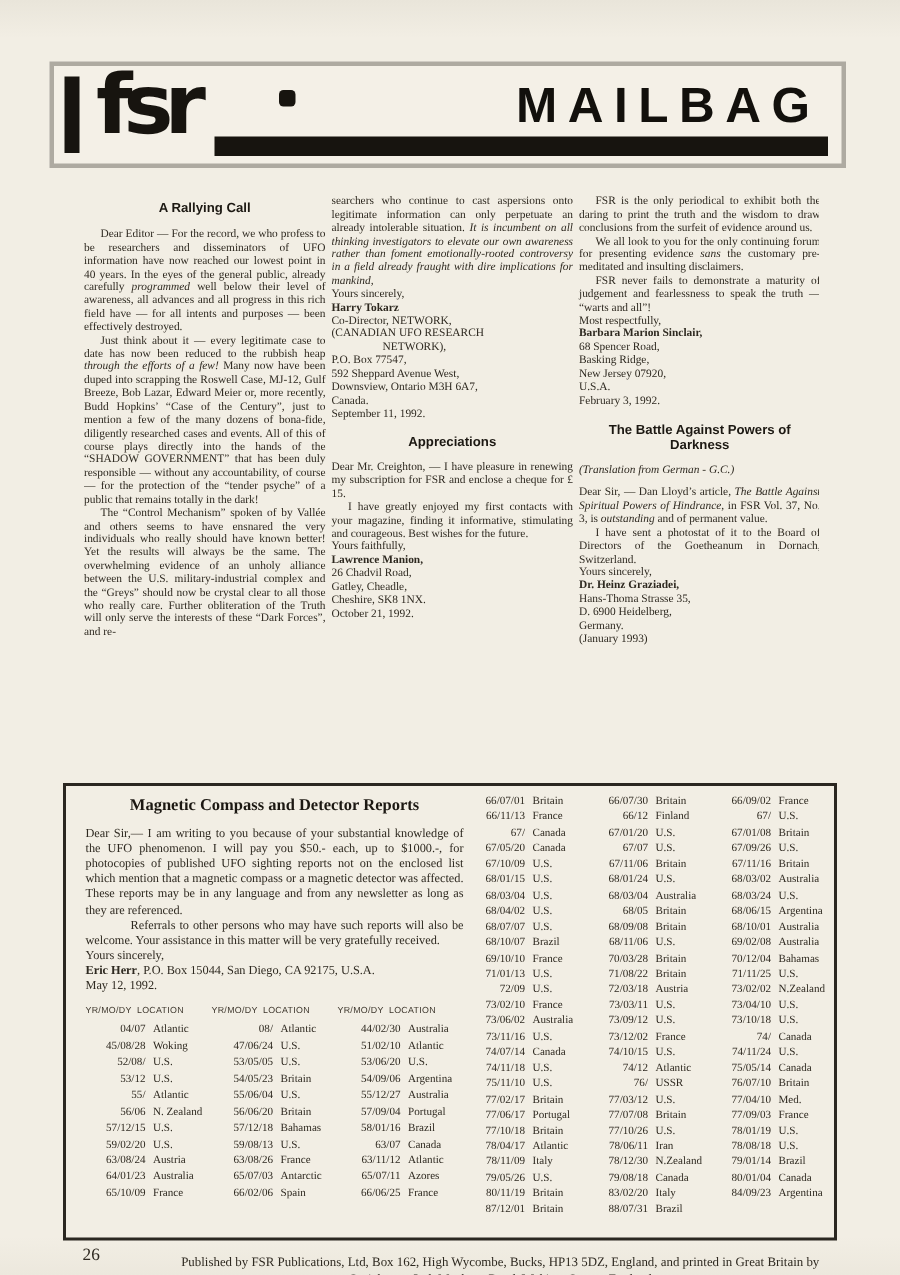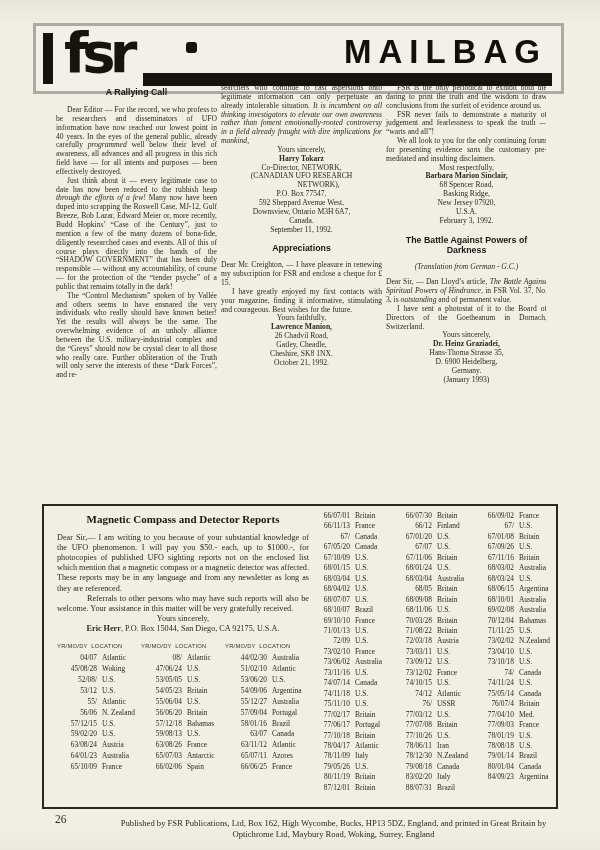--- a/index.html
+++ b/index.html
@@ -2,42 +2,42 @@
 <html><head>
 <meta charset="utf-8">
 <style>
   html,body{margin:0;padding:0;}
   body{
     width:600px;height:850px;position:relative;overflow:hidden;
     background:#f1ede3;
     background-image:linear-gradient(180deg,#e9e5da 0%,#f2eee4 3%,#f2eee4 97%,#ece8dd 100%);
     font-family:"Liberation Serif",serif;color:#2e2920;
   }
-  .page{position:absolute;inset:0;}
+  .page{position:absolute;inset:0;margin-top:18px;}
 
   
   .masthead{position:absolute;left:33px;top:23px;width:525px;height:65px;
     border:3px solid #aeaaa1;background:#f4f0e7;}
   .vbar{position:absolute;left:7px;top:7px;width:10px;height:51px;background:#17140f;}
   .logo{position:absolute;left:28px;top:-6px;
     font-family:"DejaVu Sans",sans-serif;font-weight:bold;
     font-size:56px;letter-spacing:-6px;color:#17140f;transform:scaleY(.98);}
   .logo-dot{position:absolute;left:150px;top:16px;width:11px;height:11px;
     background:#17140f;border-radius:3px;}
   .mag-title{position:absolute;right:14px;top:7px;
     font-family:"Liberation Sans",sans-serif;font-size:33px;font-weight:bold;
     letter-spacing:7px;color:#12100c;}
   .hbar{position:absolute;left:107px;right:9px;bottom:5px;height:13px;background:#17140f;}
 
   
-  .letters{position:absolute;left:56px;top:84px;width:490px;height:403px;
+  .letters{position:absolute;left:56px;top:112px;width:490px;height:403px;
     display:flex;gap:4px;overflow:hidden;}
   .col{width:161px;flex:0 0 161px;font-size:7.6px;line-height:8.85px;}
   .blk-p{text-align:justify;margin:0;}
-  .blk-ln{text-align:center;margin:0;}
+  .blk-ln{text-align:left;margin:0;}
   .ind{text-indent:11px;}
   .ctr{text-indent:34px;}
   .blk-h{font-family:"Liberation Sans",sans-serif;font-weight:bold;font-size:8.8px;
     line-height:10px;text-align:center;margin:9px 6px 8px;color:#1c1812;}
   .col > .blk-h:first-child{margin-top:3px;margin-bottom:9px;}
   .blk-sp{height:7px;}
   .it{font-style:italic;}
   .bd{font-weight:bold;}
 
   
@@ -101,22 +101,22 @@
         <div class="blk-ln"><span>Yours faithfully,</span></div>
         <div class="blk-ln"><span class="bd">Lawrence Manion,</span></div>
         <div class="blk-ln"><span>26 Chadvil Road,</span></div>
         <div class="blk-ln"><span>Gatley, Cheadle,</span></div>
         <div class="blk-ln"><span>Cheshire, SK8 1NX.</span></div>
         <div class="blk-ln"><span>October 21, 1992.</span></div>
         <div class="blk-sp"></div>
       </div>
     <div class="col">
         <div class="blk-p ind"><span>FSR is the only periodical to exhibit both the daring to print the truth and the wisdom to draw conclusions from the surfeit of evidence around us.</span></div>
+        <div class="blk-p ind"><span>We all look to you for the only continuing forum for presenting evidence </span><span class="it">sans</span><span> the customary pre-meditated and insulting disclaimers.</span></div>
         <div class="blk-p ind"><span>FSR never fails to demonstrate a maturity of judgement and fearlessness to speak the truth — “warts and all”!</span></div>
-        <div class="blk-p ind"><span>We all look to you for the only continuing forum for presenting evidence </span><span class="it">sans</span><span> the customary pre-meditated and insulting disclaimers.</span></div>
         <div class="blk-ln"><span>Most respectfully,</span></div>
         <div class="blk-ln"><span class="bd">Barbara Marion Sinclair,</span></div>
         <div class="blk-ln"><span>68 Spencer Road,</span></div>
         <div class="blk-ln"><span>Basking Ridge,</span></div>
         <div class="blk-ln"><span>New Jersey 07920,</span></div>
         <div class="blk-ln"><span>U.S.A.</span></div>
         <div class="blk-ln"><span>February 3, 1992.</span></div>
         <div class="blk-h"><span>The Battle Against Powers of Darkness</span></div>
         <div class="blk-ln"><span class="it">(Translation from German - G.C.)</span></div>
         <div class="blk-sp"></div>
@@ -132,20 +132,21 @@
   </div>
 
   <div class="compass-box">
     <div class="box-left">
       <div>
           <div class="blk-hs"><span>Magnetic Compass and Detector Reports</span></div>
           <div class="blk-p"><span>Dear Sir,— I am writing to you because of your substantial knowledge of the UFO phenomenon.  I will pay you $50.- each, up to $1000.-, for photocopies of published UFO sighting reports not on the enclosed list which mention that a magnetic compass or a magnetic detector was affected.  These reports may be in any language and from any newsletter as long as they are referenced.</span></div>
           <div class="blk-p ind"><span>Referrals to other persons who may have such reports will also be welcome.  Your assistance in this matter will be very gratefully received.</span></div>
           <div class="blk-ln"><span>Yours sincerely,</span></div>
           <div class="blk-ln"><span class="bd">Eric Herr</span><span>, P.O. Box 15044, San Diego, CA 92175, U.S.A.</span></div>
+          <div class="blk-ln"><span>May 12, 1992.</span></div>
         </div>
       <div class="left-table">
         <div class="thead">
             <span>YR/MO/DY  LOCATION</span>
             <span>YR/MO/DY  LOCATION</span>
             <span>YR/MO/DY  LOCATION</span>
           </div>
         <div>
             <div class="trow">
               <span class="tdate">04/07</span>
@@ -381,21 +382,21 @@
           <span class="tdate">74/12</span>
           <span class="tloc">Atlantic</span>
           <span class="tdate">75/05/14</span>
           <span class="tloc">Canada</span>
         </div>
         <div class="trow">
           <span class="tdate">75/11/10</span>
           <span class="tloc">U.S.</span>
           <span class="tdate">76/</span>
           <span class="tloc">USSR</span>
-          <span class="tdate">76/07/4</span>
+          <span class="tdate">76/07/10</span>
           <span class="tloc">Britain</span>
         </div>
         <div class="trow">
           <span class="tdate">77/02/17</span>
           <span class="tloc">Britain</span>
           <span class="tdate">77/03/12</span>
           <span class="tloc">U.S.</span>
           <span class="tdate">77/04/10</span>
           <span class="tloc">Med.</span>
         </div>

